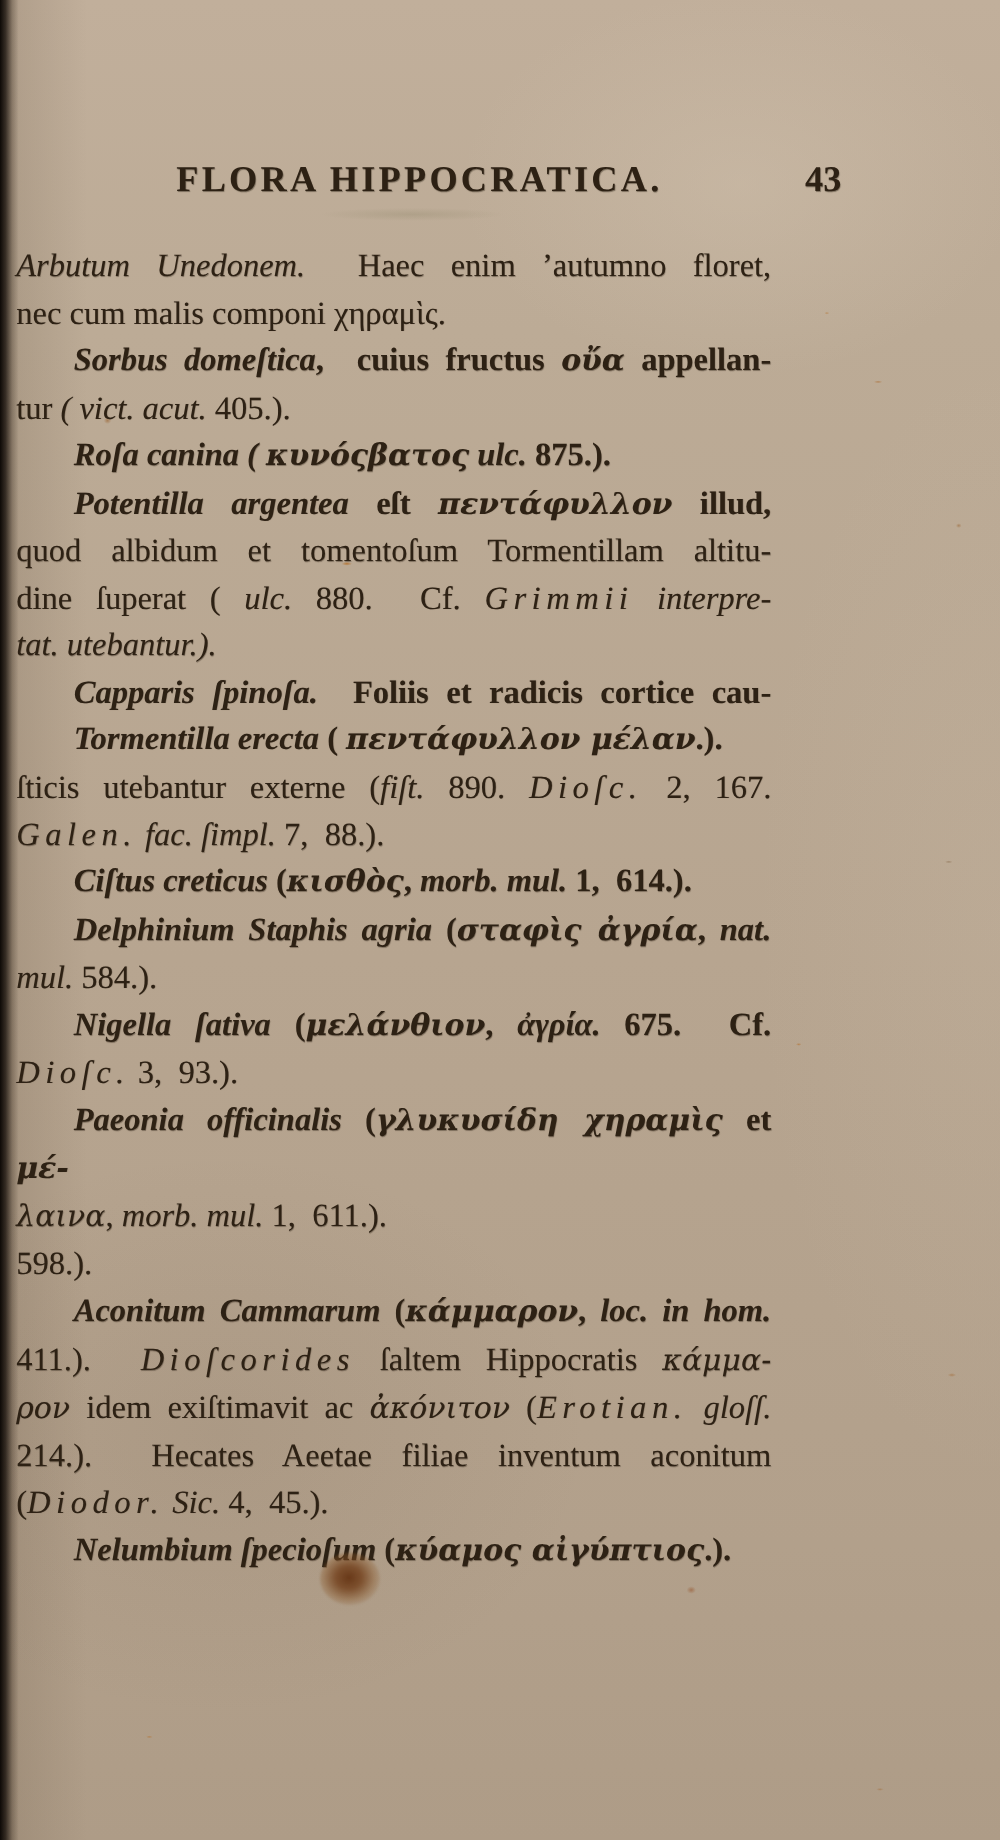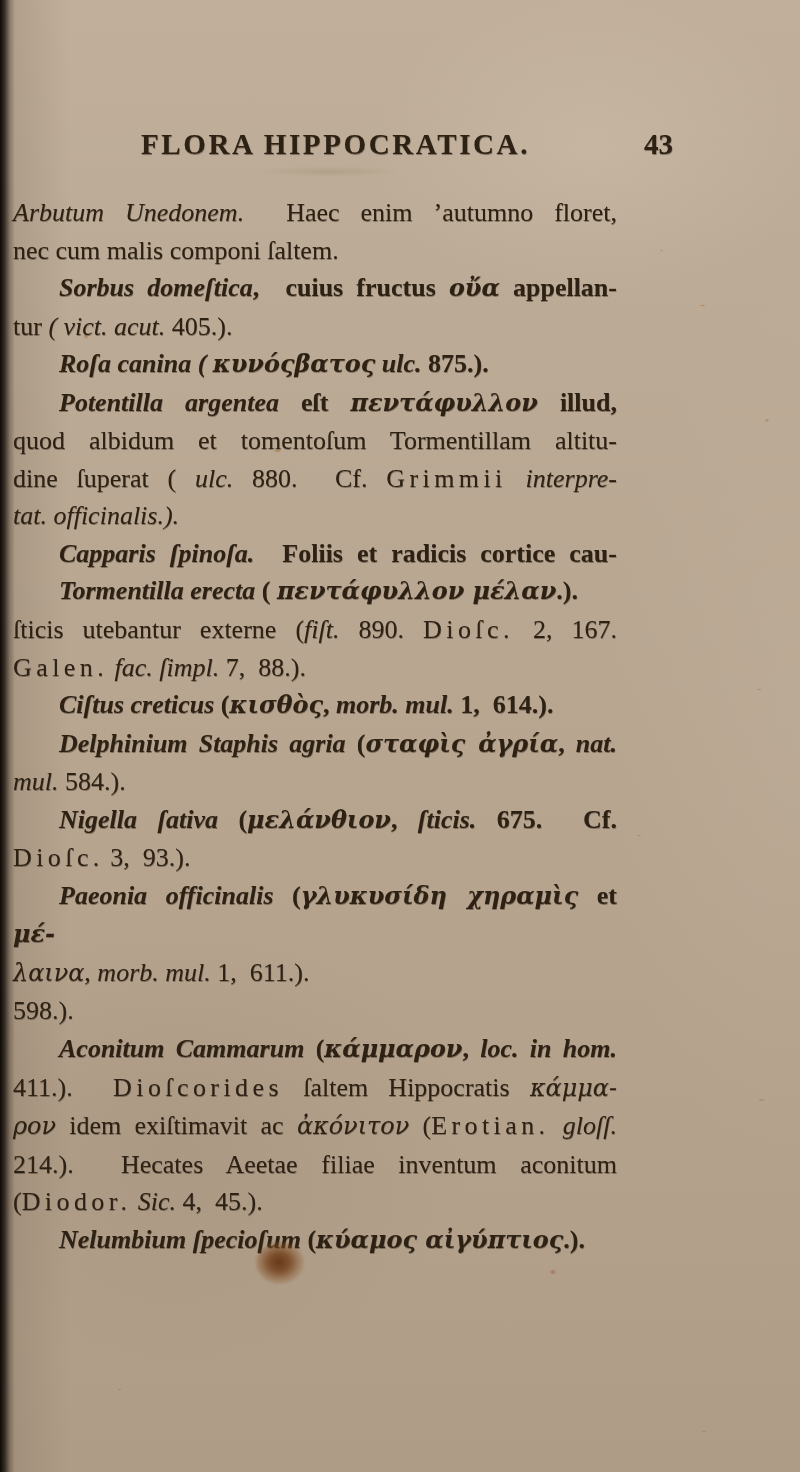--- a/index.html
+++ b/index.html
@@ -84,53 +84,53 @@
   }
   .text{
     position:absolute;left:13px;top:194px;width:604px;
     font-size:26px;line-height:37.55px;
     text-shadow:0.4px 0.5px 0.6px rgba(45,33,20,0.40);
   }
   .line{min-height:37.55px;}
   .line.j{text-align:justify;text-align-last:justify;}
   .line.ind{text-indent:46px;font-weight:bold;}
   .it{font-style:italic;}
-  .sp{letter-spacing:0.17em;}
+  .sp{font-style:italic;letter-spacing:0.17em;}
   .gr{font-family:"DejaVu Serif", serif;font-style:italic;font-size:0.92em;}
 </style>
 </head>
 <body>
 
 <div class="page">
   <div class="edge-left"></div>
   <div class="specks"></div>
 
   <div class="runhead">
     <span class="title">FLORA HIPPOCRATICA.</span>
     <span class="pnum">43</span>
   </div>
 
   <div class="text" id="text-block">
       <div class="line j"><span class="it">Arbutum Unedonem.</span><span>&nbsp; Haec enim ’autumno floret,</span></div>
-      <div class="line"><span>nec cum malis componi ſaltem.</span></div>
+      <div class="line"><span>nec cum malis componi χηραμὶς.</span></div>
       <div class="line j ind"><span class="it">Sorbus domeſtica</span><span>,&nbsp; cuius fructus </span><span class="gr">οὔα</span><span> appellan-</span></div>
       <div class="line"><span>tur </span><span class="it">( vict. acut. </span><span>405.).</span></div>
       <div class="line ind"><span class="it">Roſa canina ( </span><span class="gr">κυνόςβατος</span><span class="it"> ulc. </span><span>875.).</span></div>
       <div class="line j ind"><span class="it">Potentilla argentea</span><span> eſt </span><span class="gr">πεντάφυλλον</span><span> illud,</span></div>
       <div class="line j"><span>quod albidum et tomentoſum Tormentillam altitu-</span></div>
       <div class="line j"><span>dine ſuperat ( </span><span class="it">ulc.</span><span> 880.&nbsp; Cf. </span><span class="sp">Grimmii</span><span class="it"> interpre-</span></div>
-      <div class="line"><span class="it">tat. officinalis.).</span></div>
+      <div class="line"><span class="it">tat. utebantur.).</span></div>
       <div class="line j ind"><span class="it">Capparis ſpinoſa.</span><span>&nbsp; Foliis et radicis cortice cau-</span></div>
       <div class="line ind"><span class="it">Tormentilla erecta</span><span> ( </span><span class="gr">πεντάφυλλον μέλαν</span><span>.).</span></div>
       <div class="line j"><span>ſticis utebantur externe (</span><span class="it">fiſt.</span><span> 890. </span><span class="sp">Dioſc.</span><span> 2, 167.</span></div>
       <div class="line"><span class="sp">Galen.</span><span class="it"> fac. ſimpl. </span><span>7,&nbsp; 88.).</span></div>
       <div class="line ind"><span class="it">Ciſtus creticus</span><span> (</span><span class="gr">κισθὸς</span><span>, </span><span class="it">morb. mul.</span><span> 1,&nbsp; 614.).</span></div>
       <div class="line j ind"><span class="it">Delphinium Staphis agria</span><span> (</span><span class="gr">σταφὶς ἀγρία</span><span>, </span><span class="it">nat.</span></div>
       <div class="line"><span class="it">mul.</span><span> 584.).</span></div>
-      <div class="line j ind"><span class="it">Nigella ſativa</span><span> (</span><span class="gr">μελάνθιον</span><span>, </span><span class="it">ſticis.</span><span> 675.&nbsp; Cf.</span></div>
+      <div class="line j ind"><span class="it">Nigella ſativa</span><span> (</span><span class="gr">μελάνθιον</span><span>, </span><span class="it">ἀγρία.</span><span> 675.&nbsp; Cf.</span></div>
       <div class="line"><span class="sp">Dioſc.</span><span> 3,&nbsp; 93.).</span></div>
       <div class="line j ind"><span class="it">Paeonia officinalis</span><span> (</span><span class="gr">γλυκυσίδη χηραμὶς</span><span> et </span><span class="gr">μέ-</span></div>
       <div class="line"><span class="gr">λαινα</span><span>, </span><span class="it">morb. mul.</span><span> 1,&nbsp; 611.).</span></div>
       <div class="line"><span>598.).</span></div>
       <div class="line j ind"><span class="it">Aconitum Cammarum</span><span> (</span><span class="gr">κάμμαρον</span><span>, </span><span class="it">loc. in hom.</span></div>
       <div class="line j"><span>411.).&nbsp; </span><span class="sp">Dioſcorides</span><span> ſaltem Hippocratis </span><span class="gr">κάμμα-</span></div>
       <div class="line j"><span class="gr">ρον</span><span> idem exiſtimavit ac </span><span class="gr">ἀκόνιτον</span><span> (</span><span class="sp">Erotian.</span><span class="it"> gloſſ.</span></div>
       <div class="line j"><span>214.).&nbsp; Hecates Aeetae filiae inventum aconitum</span></div>
       <div class="line"><span>(</span><span class="sp">Diodor.</span><span class="it"> Sic. </span><span>4,&nbsp; 45.).</span></div>
       <div class="line ind"><span class="it">Nelumbium ſpecioſum</span><span> (</span><span class="gr">κύαμος αἰγύπτιος</span><span>.).</span></div>

